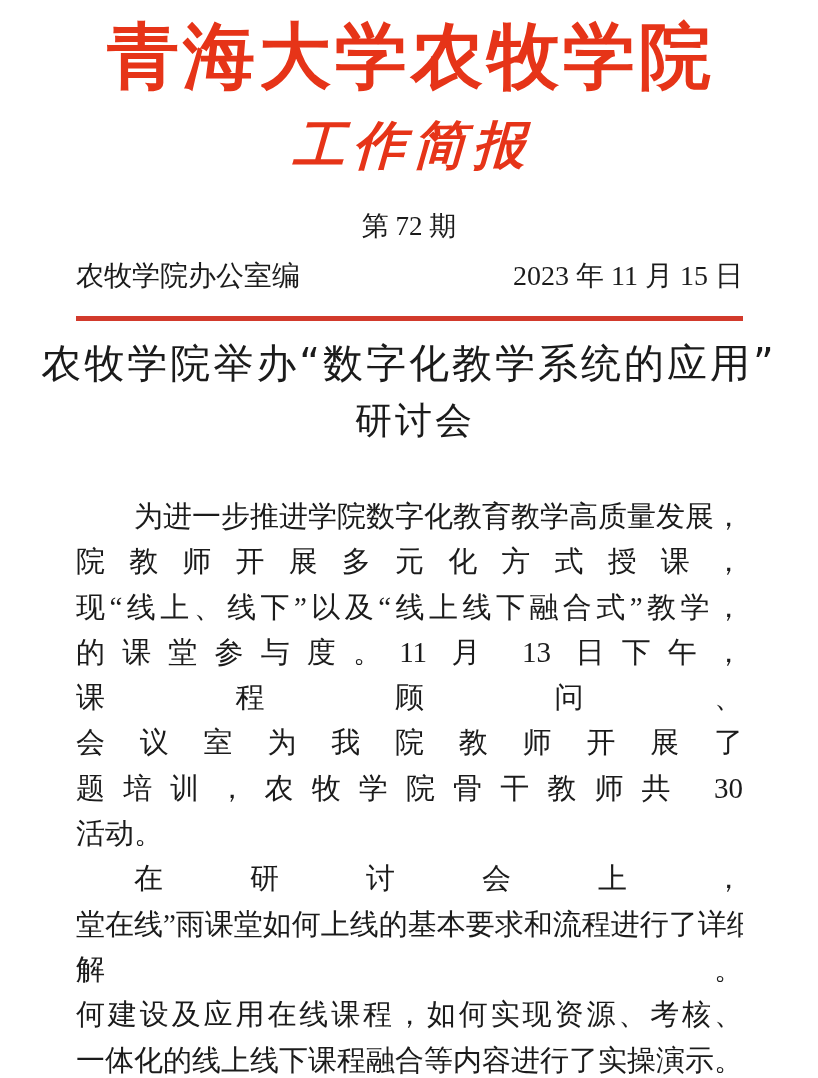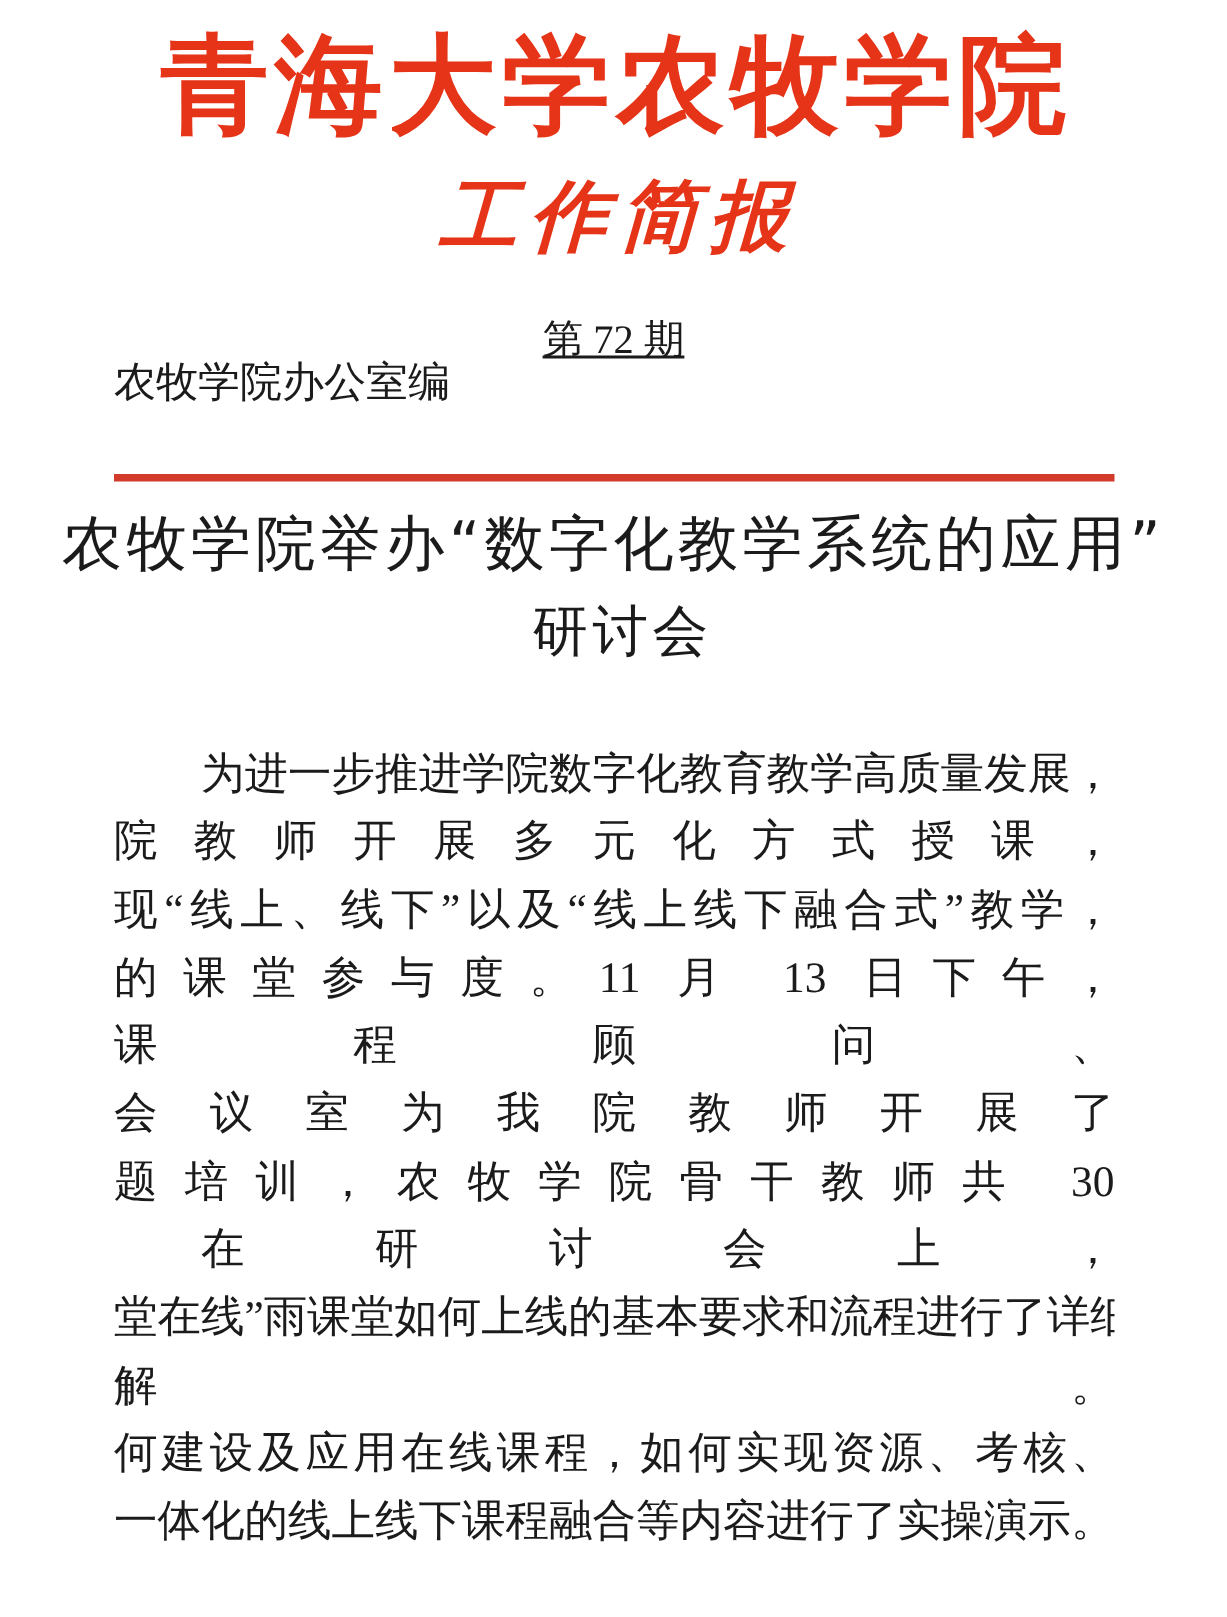--- a/index.html
+++ b/index.html
@@ -48,25 +48,24 @@
   }
   .issue-line {
     position: absolute;
     top: 206px;
     left: 0;
     width: 818px;
     text-align: center;
     font-size: 27px;
     line-height: 40px;
     color: #1b1b1b;
-    text-decoration: underline;
   }
   .pub-row {
     position: absolute;
-    top: 236px;
+    top: 256px;
     left: 76px;
     width: 667px;
     display: flex;
     justify-content: space-between;
     align-items: baseline;
     font-size: 28px;
     line-height: 40px;
     color: #1b1b1b;
   }
   .red-rule {
@@ -122,39 +121,41 @@
 <div class="page">
 
   <div class="masthead-title">青海大学农牧学院</div>
 
   <div class="masthead-subtitle">工作简报</div>
 
   <div class="issue-line">第 72 期</div>
 
   <div class="pub-row">
     <span>农牧学院办公室编</span>
+    <span>2023 年 11 月 15 日</span>
   </div>
 
   <div class="red-rule"></div>
 
   <div class="article-title">
     <div class="title-line-1">农牧学院举办“数字化教学系统的应用”</div>
     <div class="title-line-2">研讨会</div>
   </div>
 
   <div class="article-body">
 
     <div>
       <div class="body-line indent">为进一步推进学院数字化教育教学高质量发展，助力我</div>
       <div class="body-line">院教师开展多元化方式授课，充分利用现代化教学手段，实</div>
       <div class="body-line">现“线上、线下”以及“线上线下融合式”教学，提高学生</div>
       <div class="body-line">的课堂参与度。11 月 13 日下午，教育部在线教育研究中心</div>
       <div class="body-line">课程顾问、学堂在线高级培训师申正宇受邀于农牧学院 611</div>
       <div class="body-line">会议室为我院教师开展了 “数字化教学系统的应用”的专</div>
       <div class="body-line">题培训，农牧学院骨干教师共 30 余人参加了此次交流研讨</div>
+      <div class="body-line para-end">活动。</div>
     </div>
 
     <div>
       <div class="body-line indent">在研讨会上，申正宇培训师首先就学院相关课程在“学</div>
       <div class="body-line">堂在线”雨课堂如何上线的基本要求和流程进行了详细地讲</div>
       <div class="body-line">解。随后就如何利用雨课堂开展多样化课堂教学和互动，如</div>
       <div class="body-line">何建设及应用在线课程，如何实现资源、考核、场景和数据</div>
       <div class="body-line">一体化的线上线下课程融合等内容进行了实操演示。学院教</div>
     </div>
 

